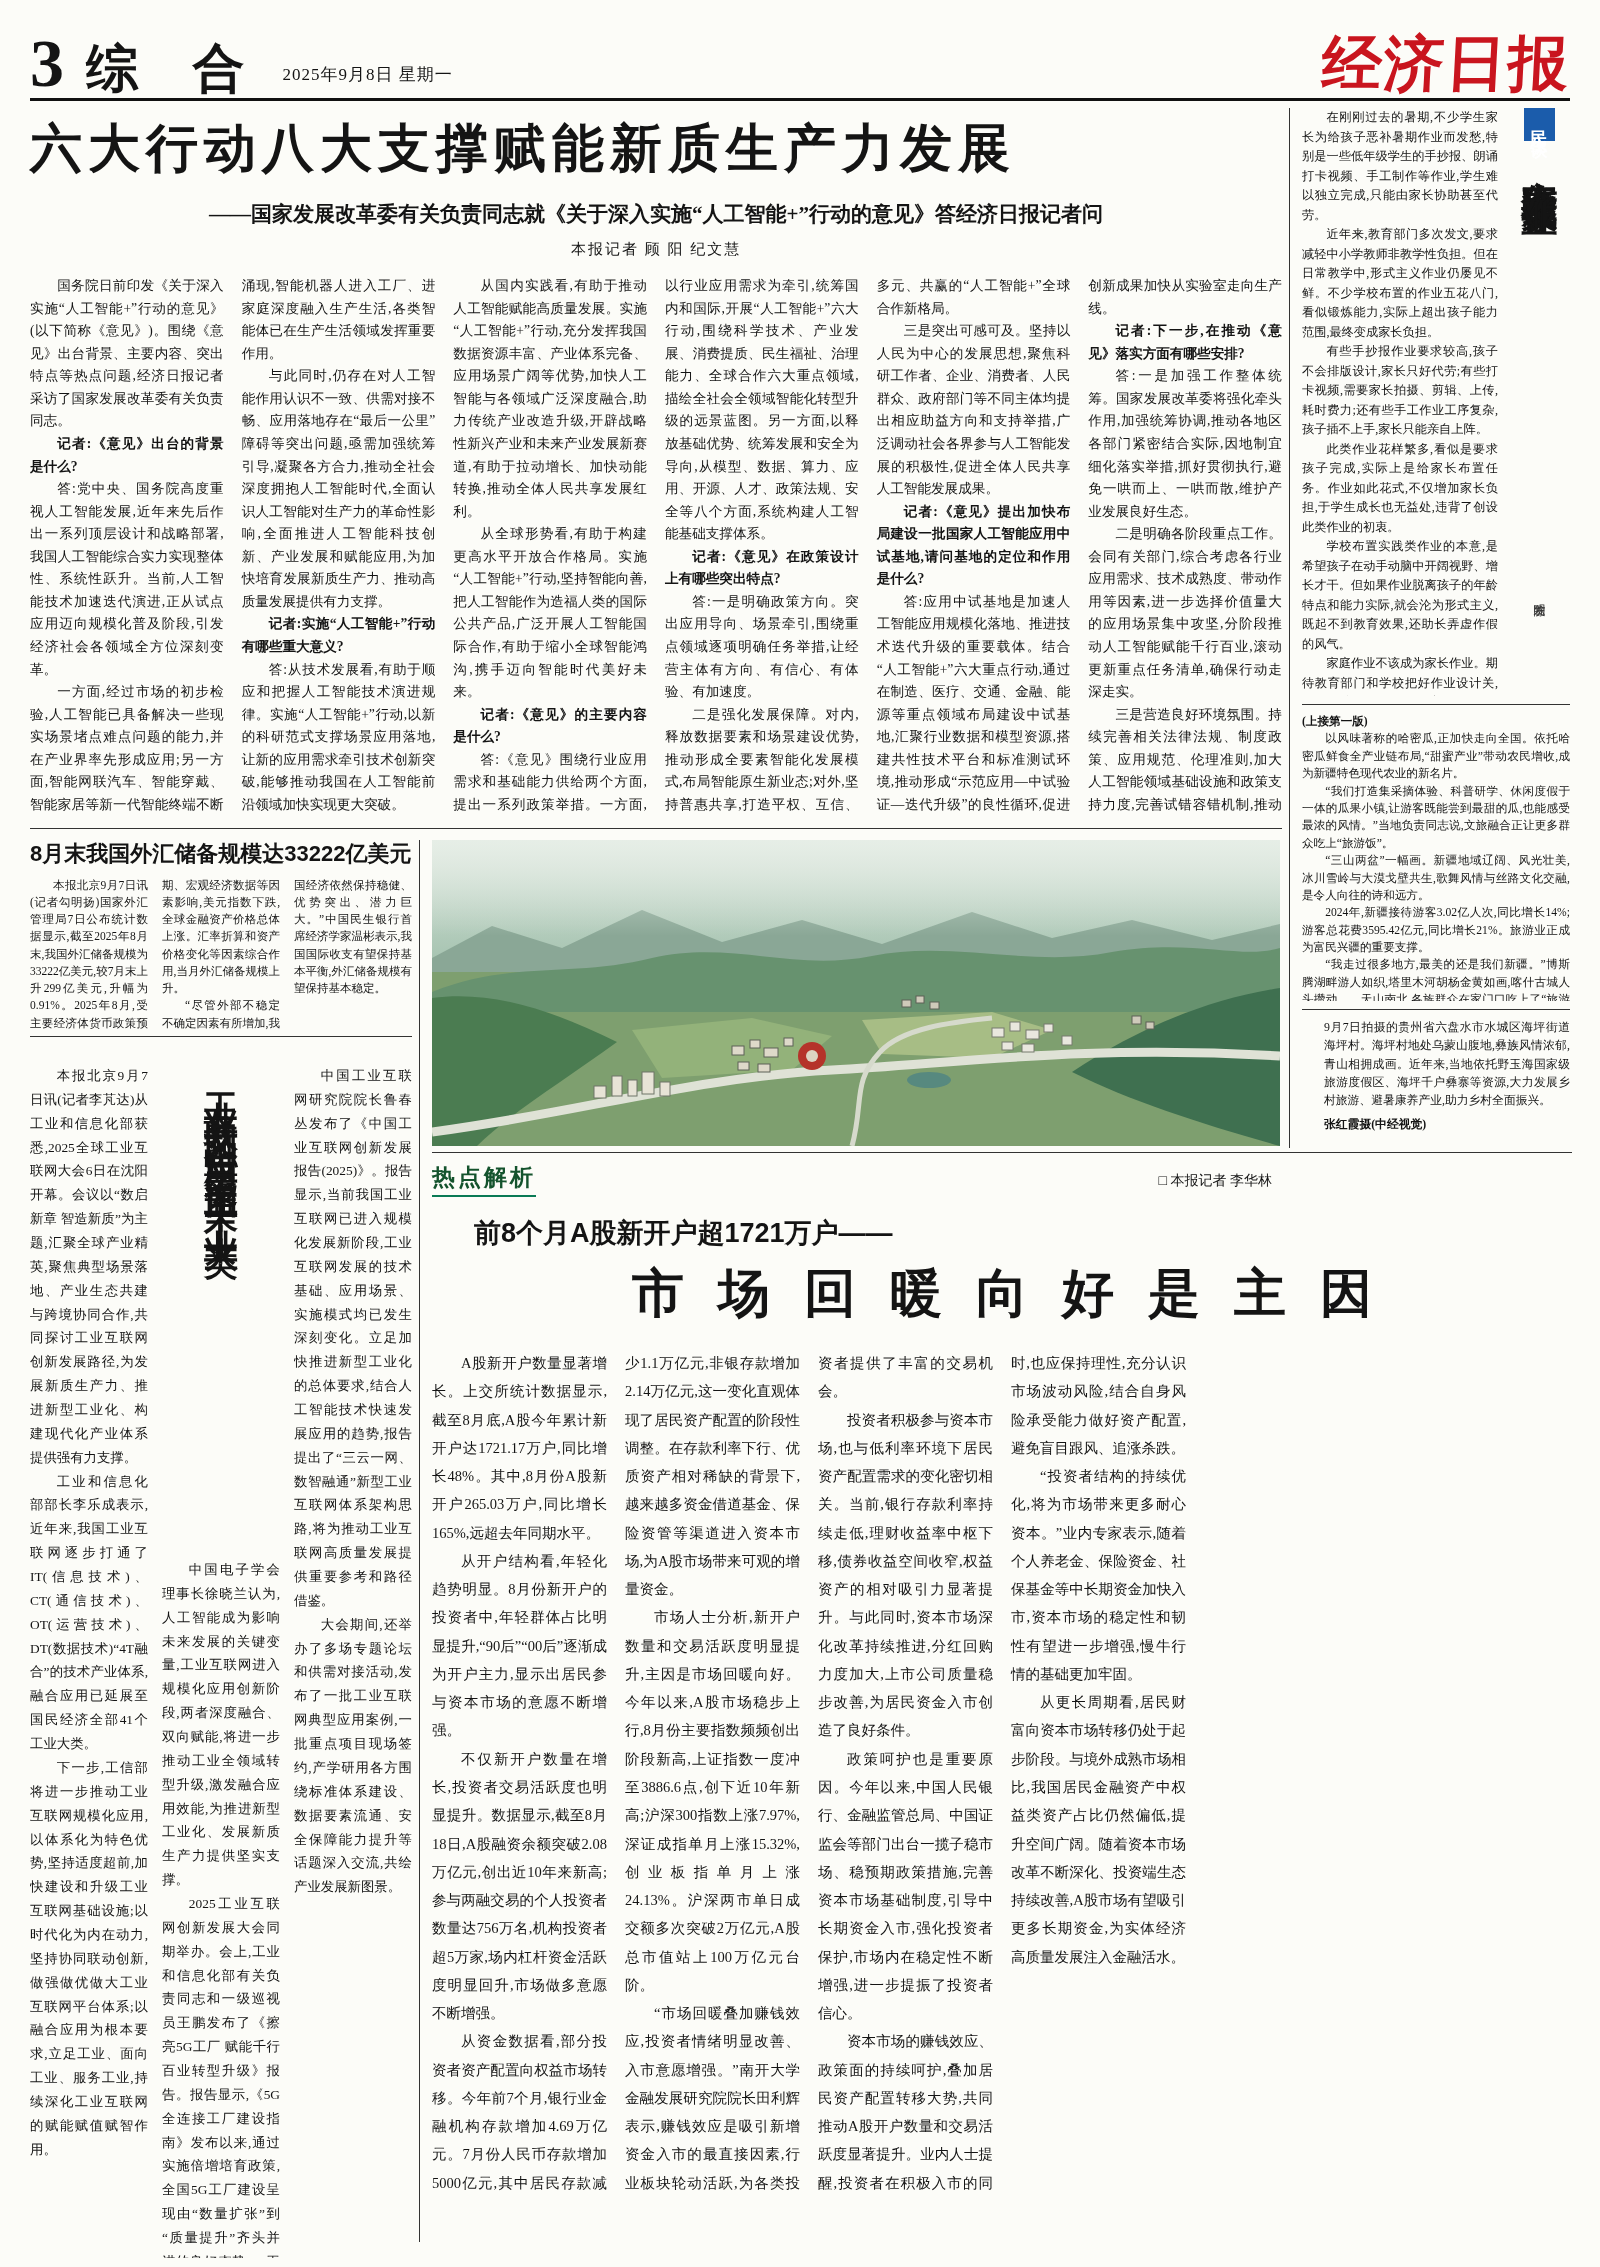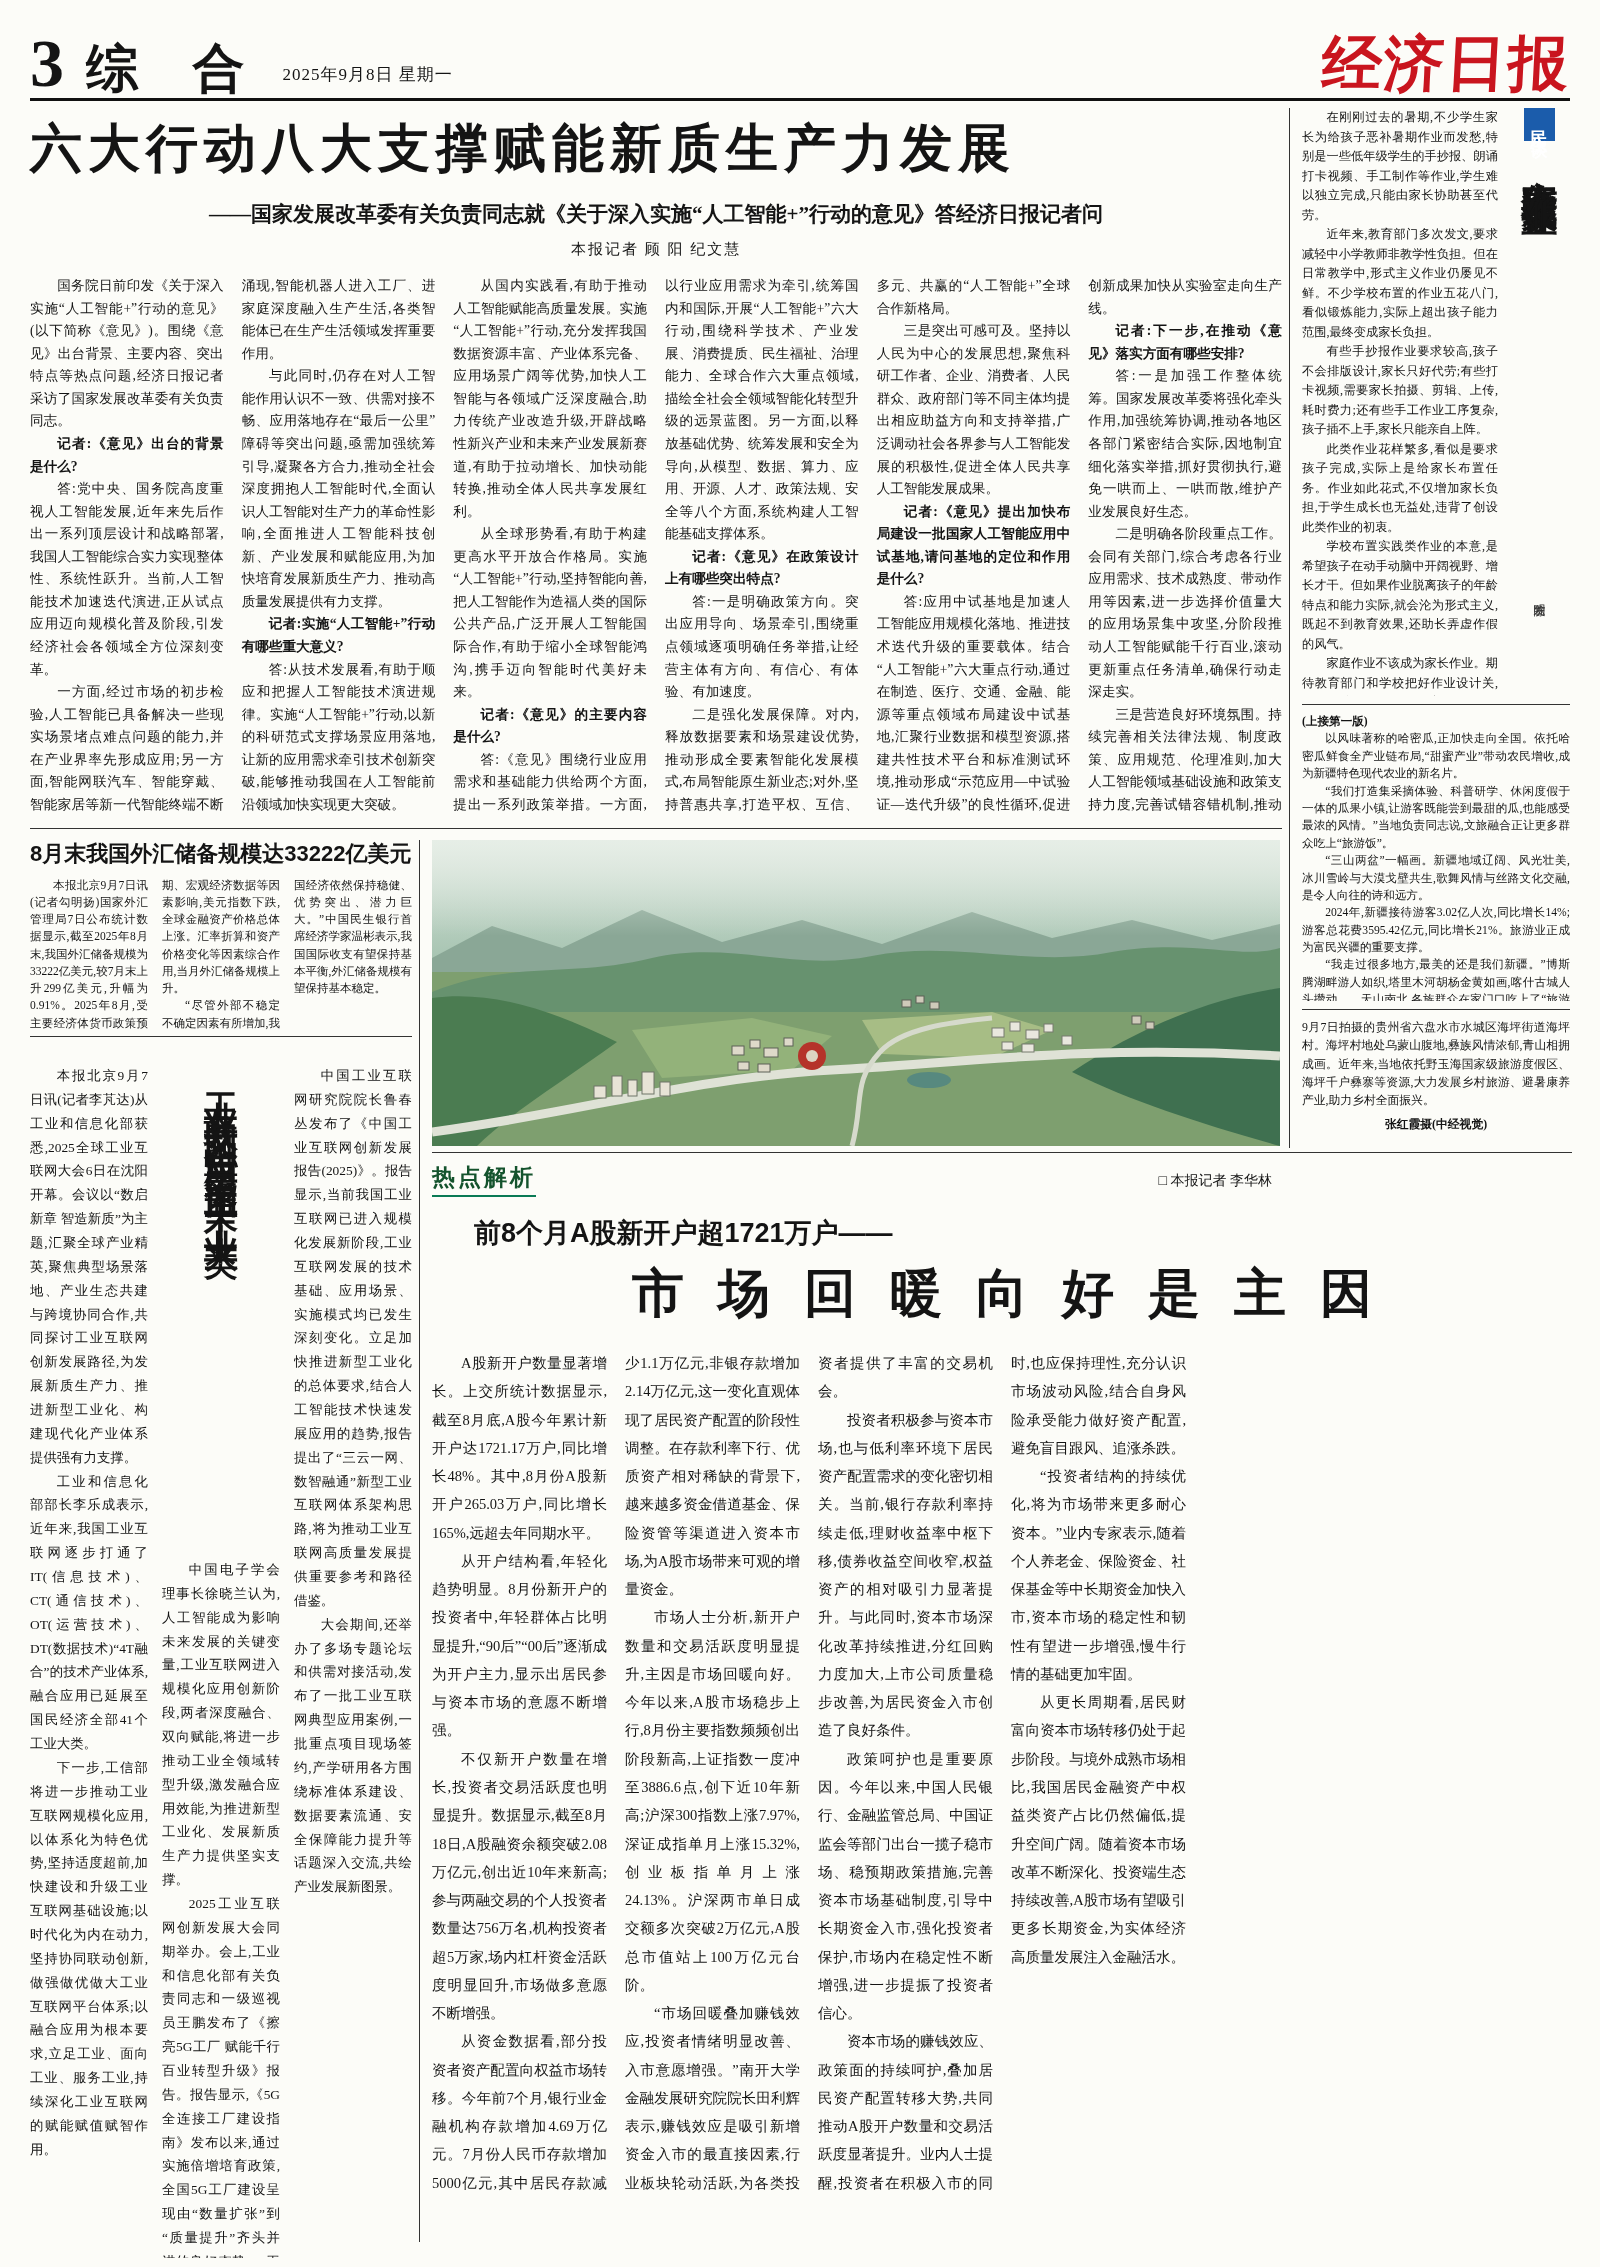--- a/index.html
+++ b/index.html
@@ -33,22 +33,22 @@
   .ms-body{flex:1;padding-right:10px;font-size:12.2px;line-height:1.6;text-align:justify;overflow:hidden;}
   .ms-strip{width:62px;display:flex;flex-direction:column;align-items:center;}
   .ms-label{writing-mode:vertical-rl;background:#1b5cab;color:#fff;font-weight:bold;font-size:17px;
             padding:9px 4px;letter-spacing:5px;}
   .ms-title{writing-mode:vertical-rl;font-weight:bold;font-size:36px;line-height:1.08;height:436px;
             margin-top:10px;letter-spacing:2px;}
   .ms-author{writing-mode:vertical-rl;font-size:12px;margin-top:8px;color:#333;}
   .sb-hr{border:none;border-top:1px solid #333;margin:8px 0;}
   .continuation{height:288px;overflow:hidden;font-size:11.6px;line-height:1.5;text-align:justify;}
   .cont-lead{font-weight:bold;text-indent:0 !important;}
-  .caption-block{font-size:11.8px;line-height:1.55;text-align:justify;}
-  .credit{text-align:center;font-weight:bold;margin-top:6px;font-size:11.8px;}
+  .caption-block{font-size:11.8px;line-height:1.55;text-align:justify;margin-left:22px;}
+  .credit{text-align:left;font-weight:bold;margin-top:6px;font-size:11.8px;}
 
   
   .hrule-main{position:absolute;left:30px;top:828px;width:1252px;border-top:1px solid #333;}
   .forex{position:absolute;left:30px;top:840px;width:382px;}
   .forex-headline{font-weight:bold;font-size:22px;line-height:1.25;margin:0 0 9px;}
   .forex-body{column-count:3;column-gap:14px;height:162px;column-fill:auto;overflow:hidden;
               font-size:11.5px;line-height:1.5;text-align:justify;}
   .hrule-left{position:absolute;left:30px;top:1036px;width:382px;border-top:1px solid #333;}
   .vrule-center{position:absolute;left:419px;top:840px;height:1402px;border-left:1px solid #333;}
 

